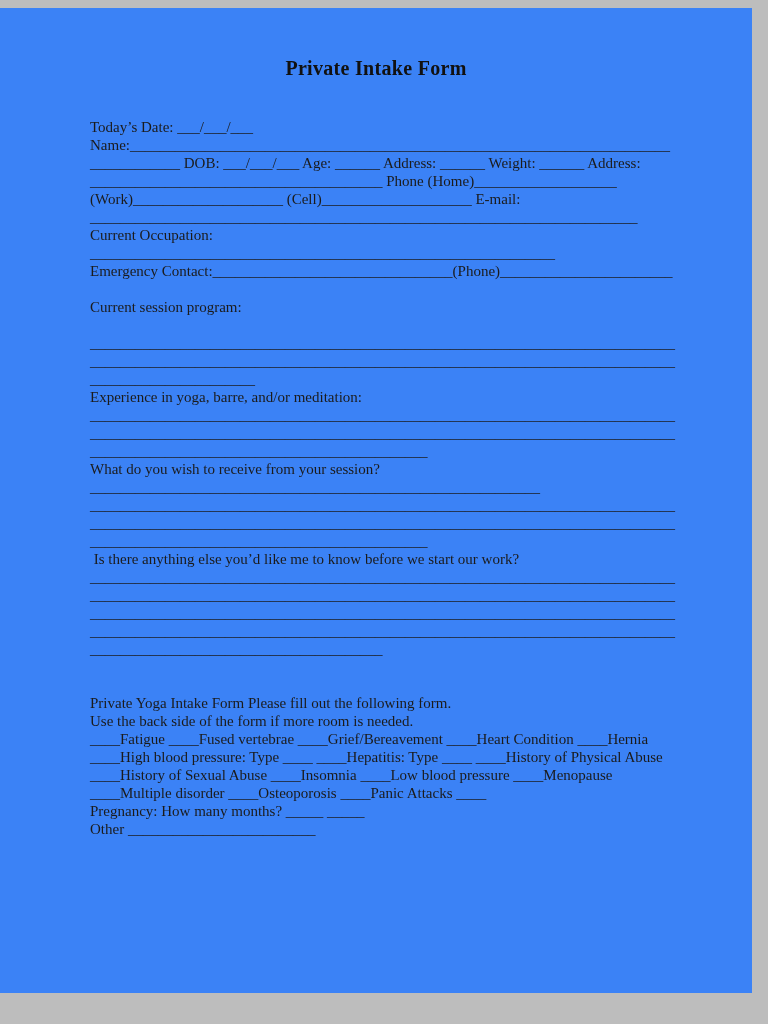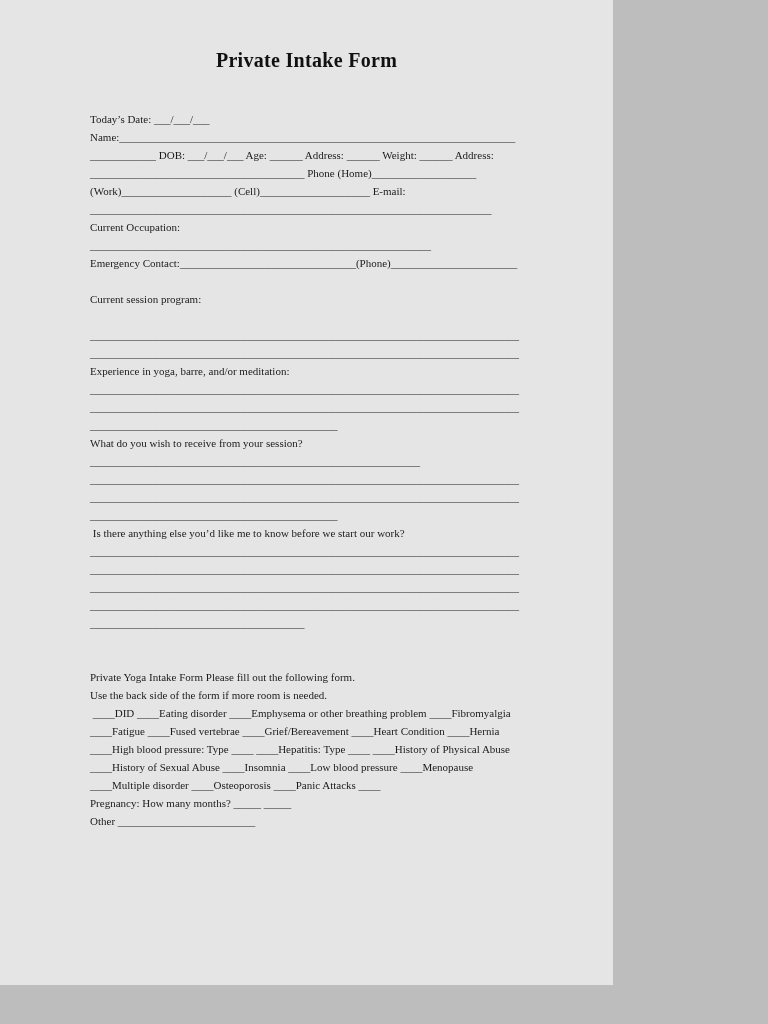--- a/index.html
+++ b/index.html
@@ -10,44 +10,44 @@
     width: 768px;
     height: 1024px;
     background: #bdbdbd;
     font-family: "Liberation Serif", serif;
     position: relative;
     overflow: hidden;
   }
   .page {
     position: absolute;
     left: 0;
-    top: 0;
-    width: 613px;
+    top: 8px;
+    width: 752px;
     height: 985px;
-    background: #e5e5e5;
+    background: #3b82f6;
     color: #1b1b1b;
   }
   .title {
     position: absolute;
     top: 49px;
     left: 0;
     width: 100%;
     margin: 0;
     text-align: center;
     font-size: 20px;
     font-weight: bold;
     letter-spacing: 0.3px;
     color: #111111;
   }
   .body {
     position: absolute;
     left: 90px;
     top: 110px;
     width: 662px;
-    font-size: 11px;
+    font-size: 15px;
     line-height: 18px;
   }
   .line {
     white-space: pre;
     height: 18px;
     overflow: visible;
   }
 </style>
 </head>
 <body>
@@ -62,40 +62,40 @@
       <div class="line">(Work)____________________ (Cell)____________________ E-mail:</div>
       <div class="line">_________________________________________________________________________</div>
       <div class="line">Current Occupation:</div>
       <div class="line">______________________________________________________________</div>
       <div class="line">Emergency Contact:________________________________(Phone)_______________________</div>
       <div class="line"> </div>
       <div class="line">Current session program:</div>
       <div class="line"> </div>
       <div class="line">______________________________________________________________________________</div>
       <div class="line">______________________________________________________________________________</div>
+      <div class="line">______________________</div>
       <div class="line">Experience in yoga, barre, and/or meditation:</div>
       <div class="line">______________________________________________________________________________</div>
       <div class="line">______________________________________________________________________________</div>
       <div class="line">_____________________________________________</div>
       <div class="line">What do you wish to receive from your session?</div>
       <div class="line">____________________________________________________________</div>
       <div class="line">______________________________________________________________________________</div>
       <div class="line">______________________________________________________________________________</div>
       <div class="line">_____________________________________________</div>
       <div class="line"> Is there anything else you’d like me to know before we start our work?</div>
       <div class="line">______________________________________________________________________________</div>
       <div class="line">______________________________________________________________________________</div>
       <div class="line">______________________________________________________________________________</div>
       <div class="line">______________________________________________________________________________</div>
       <div class="line">_______________________________________</div>
       <div class="line"> </div>
       <div class="line"> </div>
       <div class="line">Private Yoga Intake Form Please fill out the following form.</div>
       <div class="line">Use the back side of the form if more room is needed.</div>
-      <div class="line"> ____DID ____Eating disorder ____Emphysema or other breathing problem ____Fibromyalgia</div>
       <div class="line">____Fatigue ____Fused vertebrae ____Grief/Bereavement ____Heart Condition ____Hernia</div>
       <div class="line">____High blood pressure: Type ____ ____Hepatitis: Type ____ ____History of Physical Abuse</div>
       <div class="line">____History of Sexual Abuse ____Insomnia ____Low blood pressure ____Menopause</div>
       <div class="line">____Multiple disorder ____Osteoporosis ____Panic Attacks ____</div>
       <div class="line">Pregnancy: How many months? _____ _____</div>
       <div class="line">Other _________________________</div>
     </div>
 </div>
 
 </body></html>

